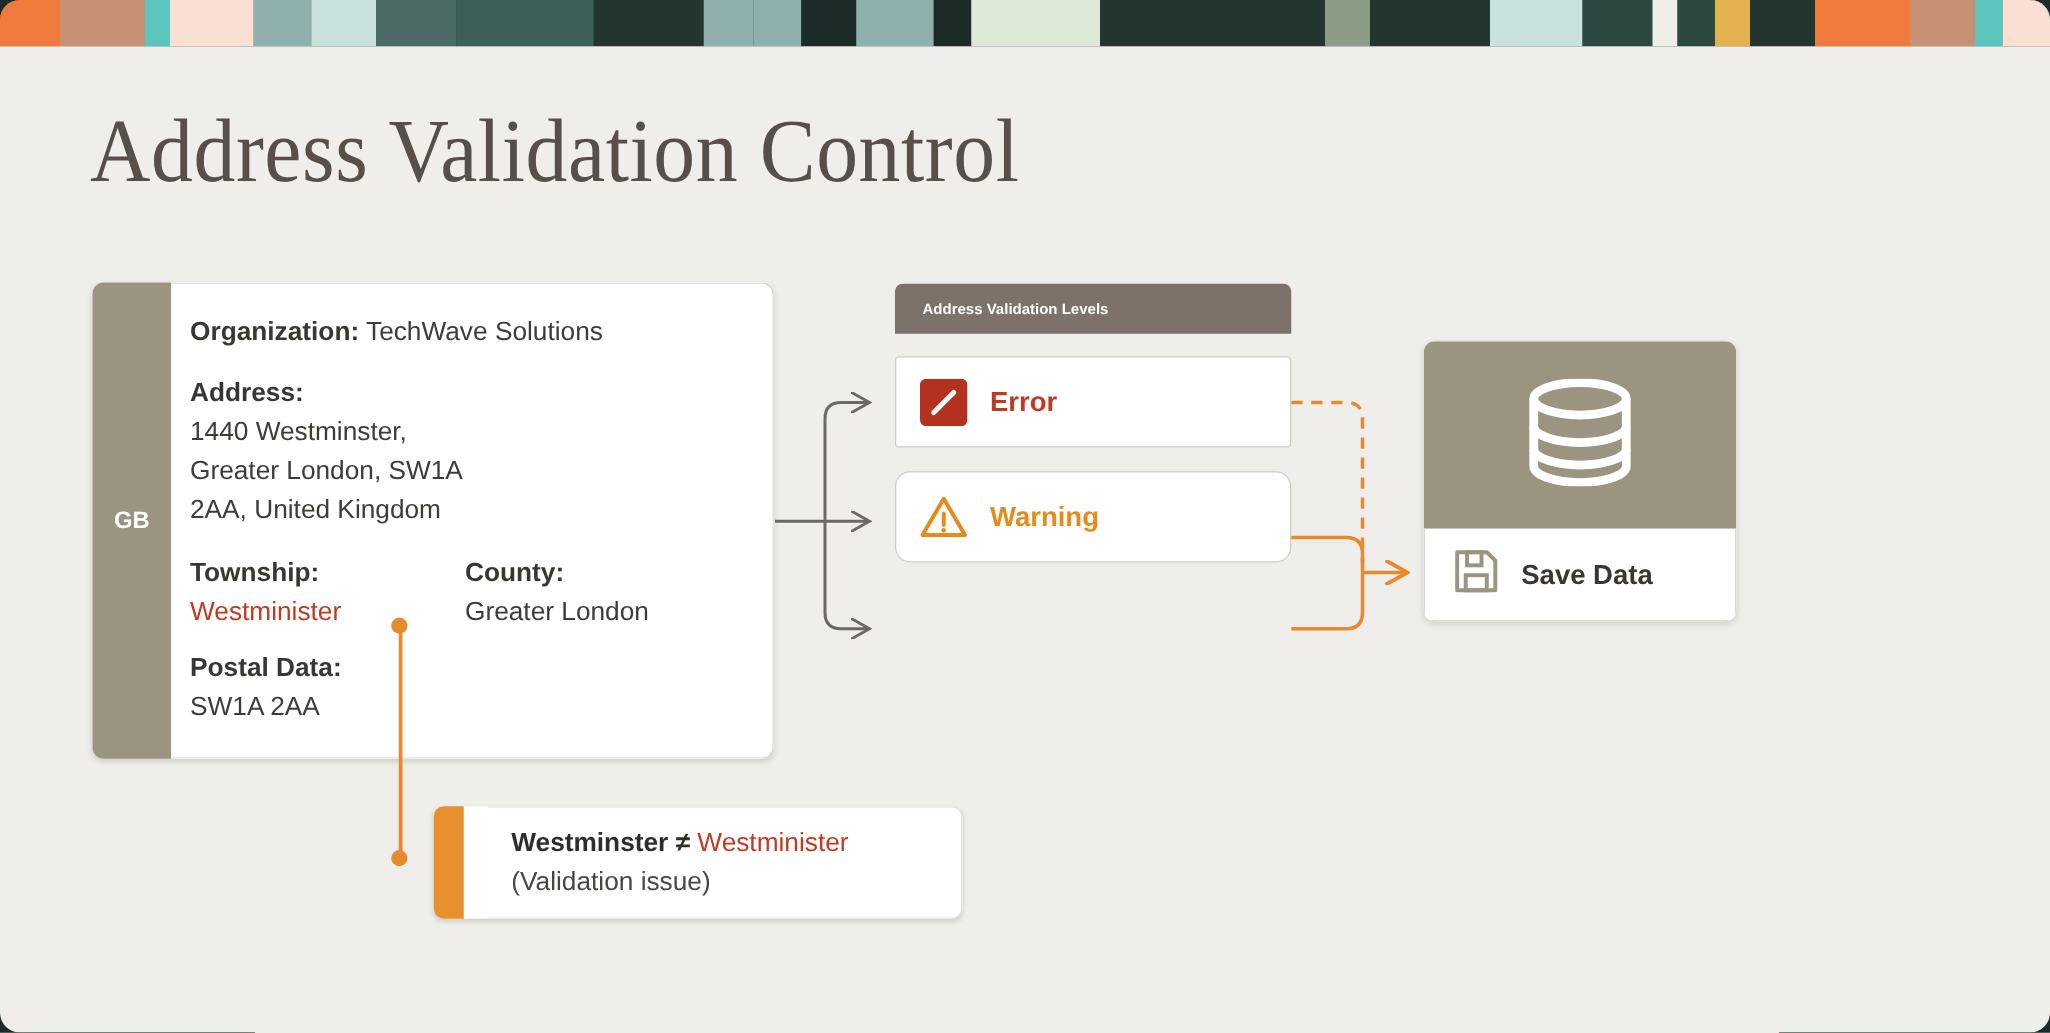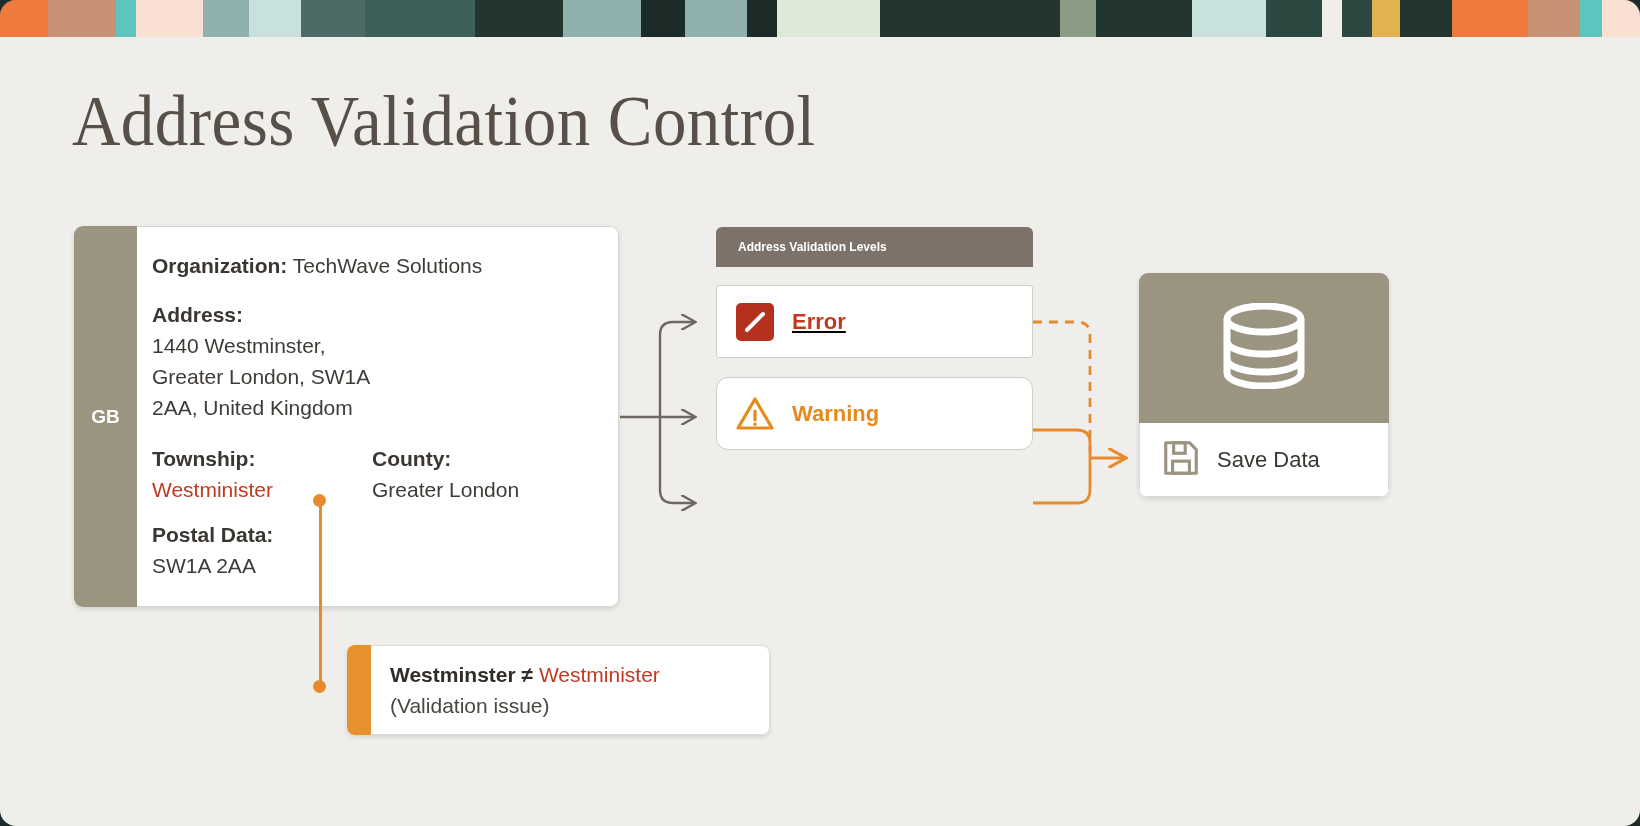--- a/index.html
+++ b/index.html
@@ -127,20 +127,21 @@
 
   
   .callout {
     position: absolute;
     left: 347px; top: 645px;
     width: 423px; height: 90px;
     display: flex;
     border-radius: 8px;
     box-shadow: 0 2px 4px rgba(0,0,0,0.12);
     background: #fff;
+    gap: 19px;
   }
   .callout-accent {
     flex: 0 0 24px;
     background: #E7902E;
     border-radius: 8px 0 0 8px;
   }
   .callout-body {
     flex: 1;
     background: #ffffff;
     border: 1px solid #dedcd6;
@@ -172,21 +173,21 @@
     position: absolute;
     left: 716px;
     width: 317px; height: 73px;
     background: #ffffff;
     border: 1px solid #cfcdc8;
     border-radius: 3px;
     display: flex;
     align-items: center;
     padding-left: 19px;
   }
-  .level-card.error   { top: 285px; text-decoration: underline; }
+  .level-card.error   { top: 285px; }
   .level-card.warning { top: 377px; border-radius: 12px; }
   .level-card.none    { top: 469px; }
   .level-label {
     font-size: 22px;
     font-weight: bold;
     margin-left: 18px;
   }
   .level-card.error   .level-label { color: #C03A22; }
   .level-card.warning .level-label { color: #E78A1C; }
   .level-card.none    .level-label { color: #136585; }
@@ -214,21 +215,21 @@
     height: 74px;
     background: #ffffff;
     border: 1px solid #dbd9d3;
     border-top: none;
     display: flex;
     align-items: center;
     padding-left: 21px;
   }
   .save-label {
     font-size: 22px;
-    font-weight: normal;
+    font-weight: bold;
     color: #3a3632;
     margin-left: 16px;
   }
 
   
   .connectors {
     position: absolute;
     left: 0; top: 0;
     width: 1640px; height: 826px;
     pointer-events: none;

